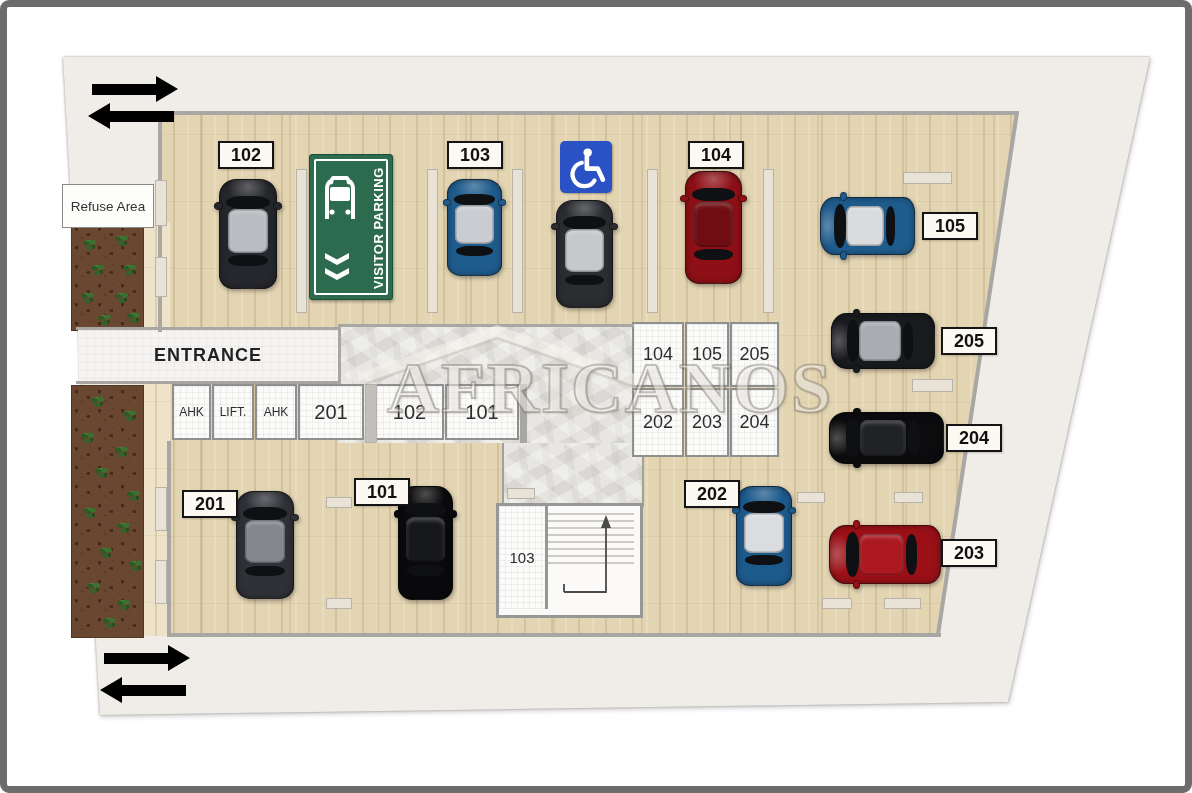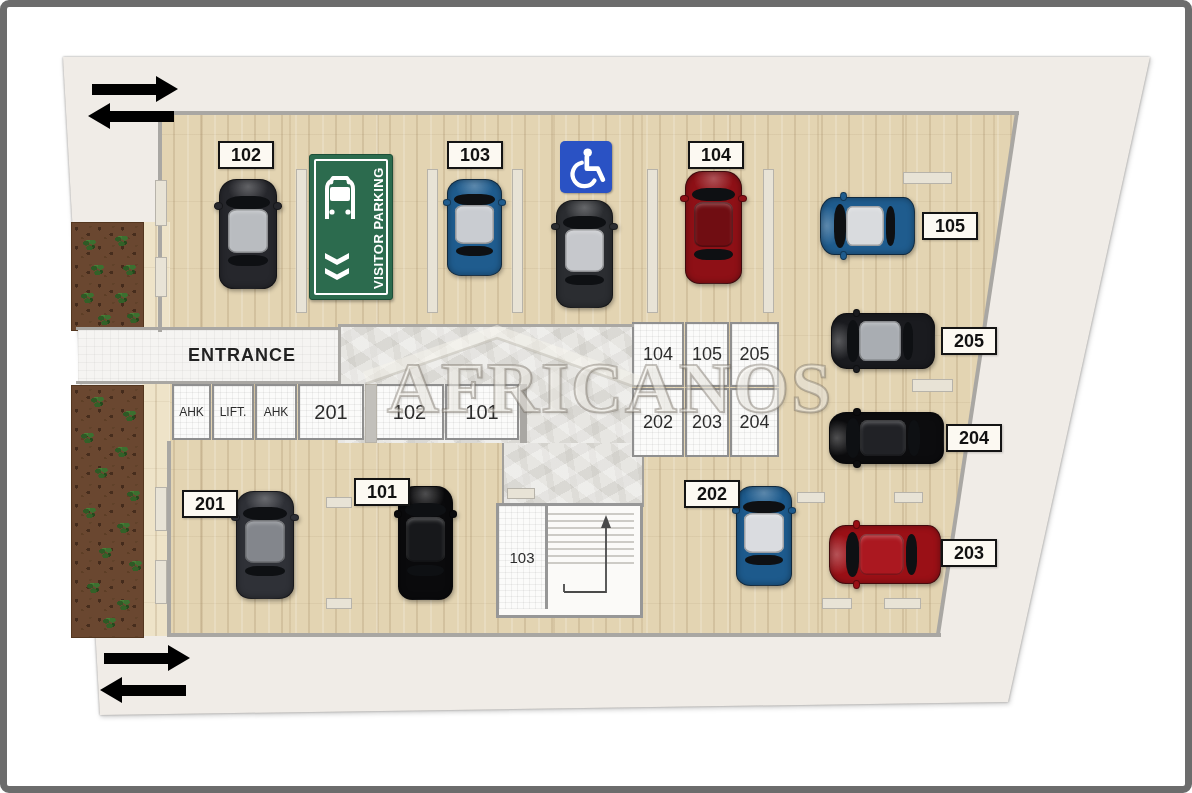--- a/index.html
+++ b/index.html
@@ -36,21 +36,21 @@
       radial-gradient(4px 3px at 45% 28%, #477f37 0 60%, transparent 65%),
       radial-gradient(3px 3px at 70% 62%, #24491d 0 60%, transparent 65%);}
 
   
   .gridfill{background-color:#fbfbfa;background-image:
       linear-gradient(rgba(0,0,0,.05) 1px,transparent 1px),
       linear-gradient(90deg,rgba(0,0,0,.05) 1px,transparent 1px);background-size:6px 6px;}
   #entrance{position:absolute;left:78px;top:330px;width:260px;height:51px;z-index:5;
       background-color:#f5f4f2;background-image:linear-gradient(rgba(0,0,0,.035) 1px,transparent 1px),
       linear-gradient(90deg,rgba(0,0,0,.035) 1px,transparent 1px);background-size:8px 8px;
-      display:flex;align-items:center;justify-content:center;padding-left:34px;}
+      display:flex;align-items:center;justify-content:center;}
   #entrance span{font-size:18px;font-weight:600;letter-spacing:1px;color:#222;}
   .stone{position:absolute;z-index:5;background-color:#e7e6e2;background-image:
       repeating-linear-gradient(37deg, rgba(255,255,255,.3) 0 13px, transparent 13px 29px),
       repeating-linear-gradient(-29deg, rgba(188,186,180,.3) 0 11px, transparent 11px 25px),
       repeating-linear-gradient(81deg, rgba(205,203,197,.35) 0 7px, transparent 7px 23px);}
   #stone-a{left:338px;top:327px;width:294px;height:116px;}
   #stone-b{left:502px;top:443px;width:138px;height:64px;border-left:2.5px solid #a2a09c;border-right:2.5px solid #a2a09c;}
   .room{position:absolute;border:2.5px solid #8f8f8f;z-index:6;display:flex;align-items:center;justify-content:center;color:#2c2c2c;}
   #lift{position:absolute;left:563px;top:388px;width:70px;height:69px;z-index:7;background:#eceae7;
       border:4px solid #999;box-shadow:inset 0 0 0 3px #fff, inset 0 0 0 5px #b5b3b0;
@@ -149,20 +149,23 @@
       <div class="plant" style="left: 124px; top: 488px;"></div>
       <div class="plant" style="left: 80px; top: 505px;"></div>
       <div class="plant" style="left: 114px; top: 520px;"></div>
       <div class="plant" style="left: 96px; top: 545px;"></div>
       <div class="plant" style="left: 126px; top: 558px;"></div>
       <div class="plant" style="left: 84px; top: 580px;"></div>
       <div class="plant" style="left: 114px; top: 597px;"></div>
       <div class="plant" style="left: 100px; top: 615px;"></div>
     </div>
 
+  <div id="refuse">
+    <span>Refuse Area</span>
+  </div>
 
   <div class="wall" style="left:158px;top:111px;width:861px;height:4px;"></div>
   <div class="wall" style="left:158px;top:111px;width:4px;height:221px;"></div>
   <div class="wall" style="left:167px;top:441px;width:4px;height:196px;"></div>
   <div class="wall" style="left:167px;top:633px;width:774px;height:4px;"></div>
   <div class="wall" style="left:1015px;top:112px;width:4px;height:528px;transform-origin:top left;transform:rotate(8.6deg);"></div>
   <div class="wall" style="left:76px;top:327px;width:264px;height:3px;"></div>
   <div class="wall" style="left:76px;top:381px;width:264px;height:3px;"></div>
   <div class="wall" style="left:338px;top:324px;width:296px;height:3px;"></div>
   <div class="wall" style="left:338px;top:324px;width:3px;height:60px;"></div>

